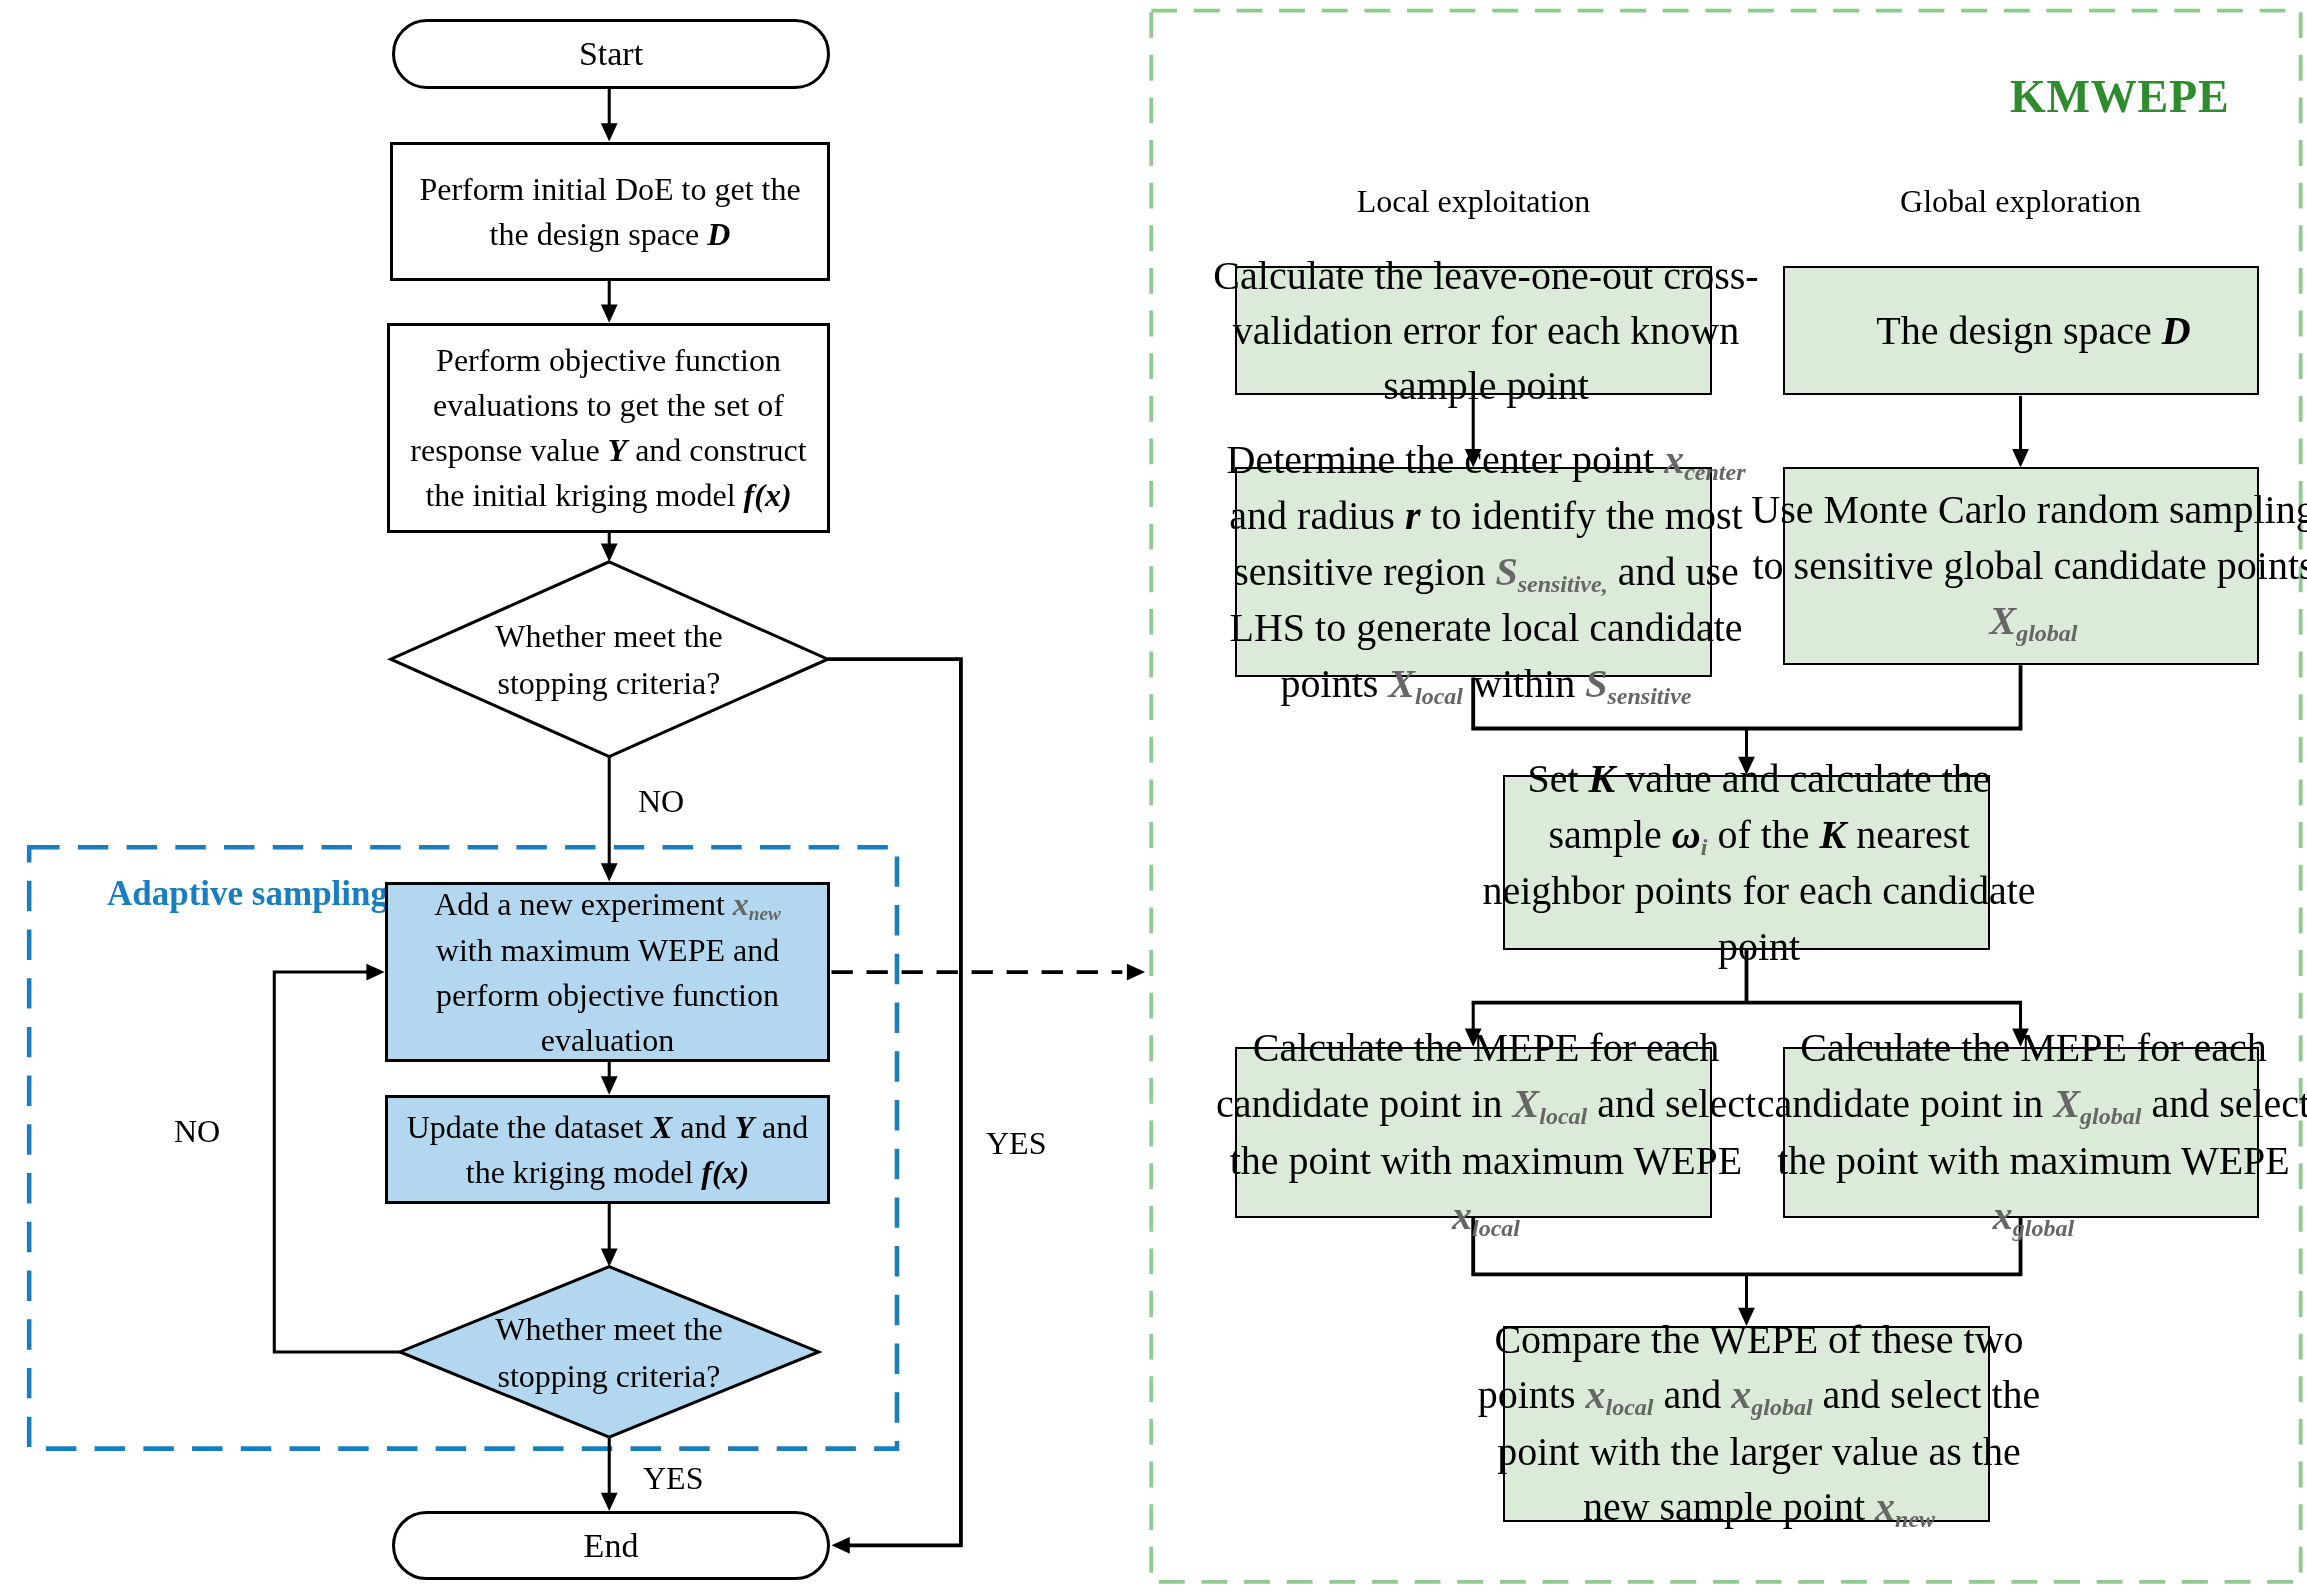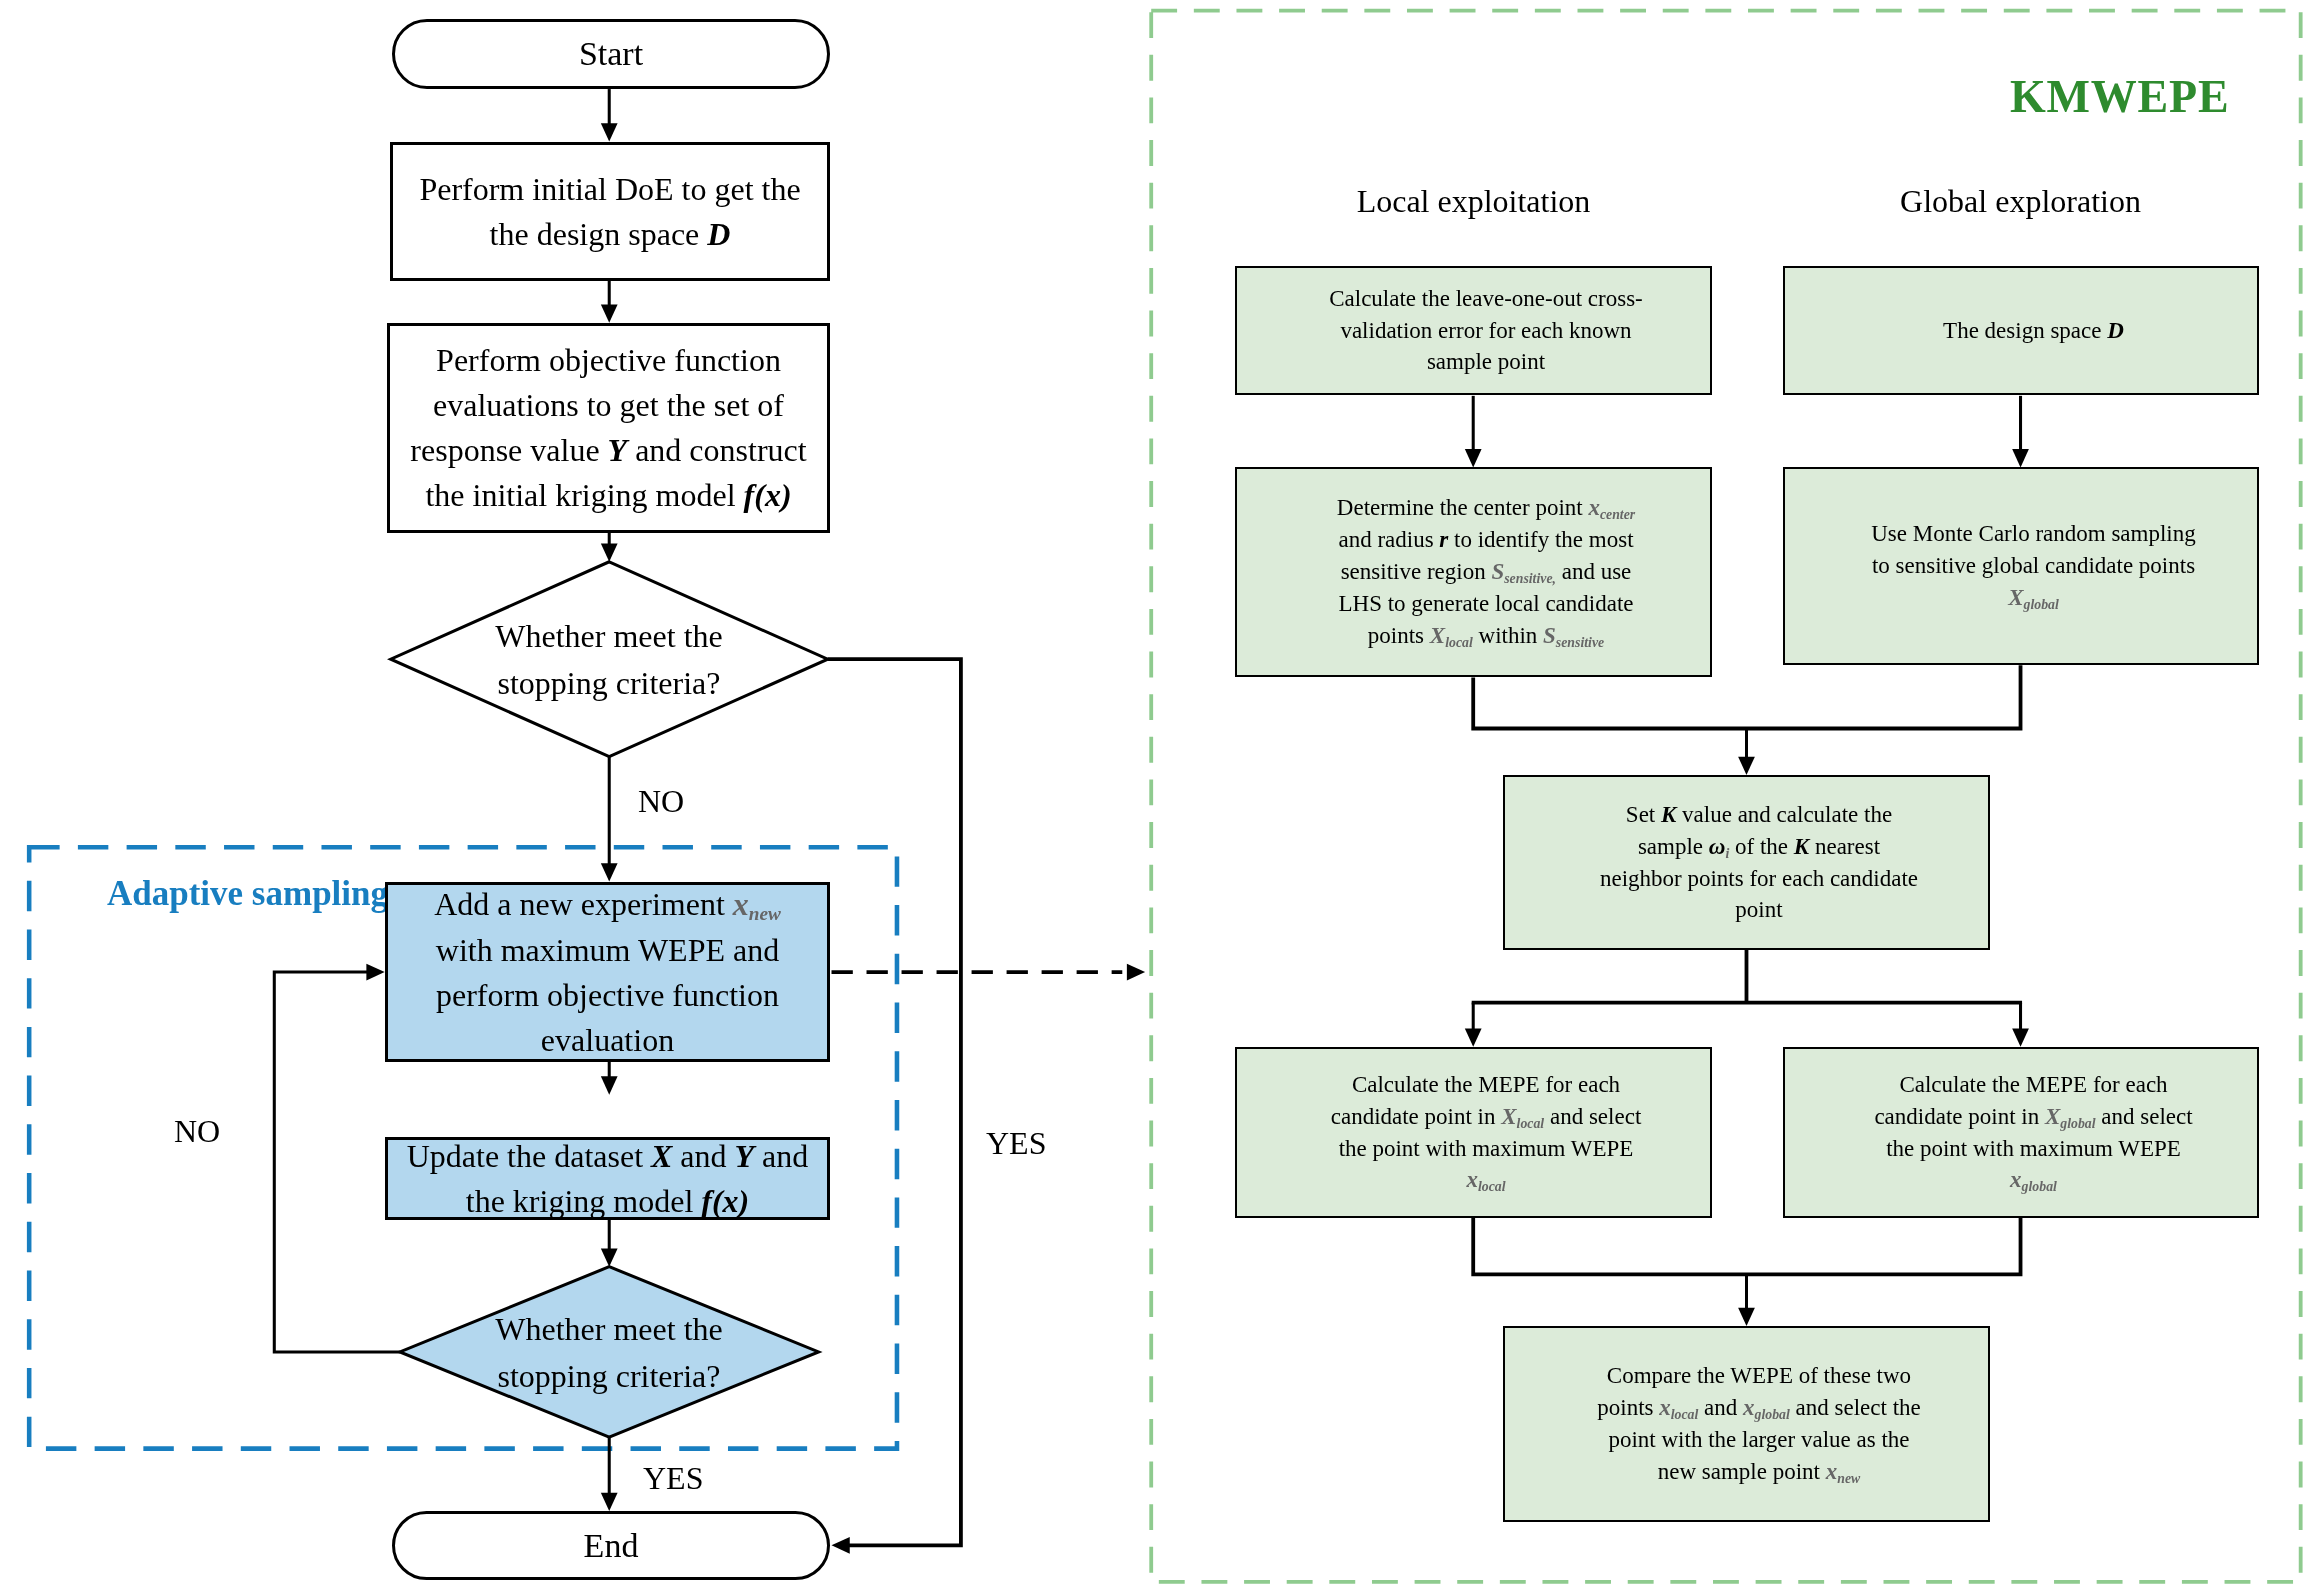--- a/index.html
+++ b/index.html
@@ -25,21 +25,21 @@
   .dash-arrow{stroke:var(--line);stroke-width:5;fill:none;stroke-dasharray:28 18;}
   .d-white{fill:#ffffff;stroke:var(--line);stroke-width:4;}
   .d-blue{fill:var(--blue-fill);stroke:var(--line);stroke-width:4;}
   .node{
     position:absolute;box-sizing:border-box;border:3px solid var(--line);
     display:flex;flex-direction:column;justify-content:center;align-items:center;
     text-align:center;background:#fff;font-size:32px;line-height:1.4;
   }
   .capsule{border-radius:46px;font-size:34px;}
   .bluebox{background:var(--blue-fill);}
-  .greenbox{background:var(--green-fill);border-width:2.3px;font-size:23px;line-height:1.38;padding-left:25px;}
+  .greenbox{background:var(--green-fill);border-width:2.3px;font-size:40px;line-height:1.38;padding-left:25px;}
   .dtext{
     position:absolute;display:flex;flex-direction:column;justify-content:center;align-items:center;
     text-align:center;font-size:32px;line-height:1.45;background:transparent;
   }
   .freelabel{position:absolute;font-size:32px;white-space:nowrap;}
   .v{font-weight:bold;font-style:italic;}
   .gv{font-weight:bold;font-style:italic;color:var(--sub-gray);}
   .sub{font-weight:bold;font-style:italic;color:var(--sub-gray);font-size:0.6em;vertical-align:-0.28em;text-align:center;}
   .ln{white-space:nowrap;}
   #adaptive-label{color:var(--blue-accent);font-weight:bold;font-size:35px;}
@@ -137,21 +137,21 @@
 
   <div class="node bluebox" style="left:385px;top:882px;width:445px;height:180px;">
       <div class="ln"><span>Add a new experiment </span><span class="gv">x</span><span class="sub">new</span></div>
       <div class="ln"><span>with maximum WEPE and</span></div>
       <div class="ln"><span>perform objective function</span></div>
       <div class="ln"><span>evaluation</span></div>
     </div>
 
   <div class="freelabel" style="left:174px;top:1113px;">NO</div>
 
-  <div class="node bluebox" style="left:385px;top:1137px;width:445px;height:83px;">
+  <div class="node bluebox" style="left:385px;top:1095px;width:445px;height:109px;">
       <div class="ln"><span>Update the dataset </span><span class="v">X</span><span> and </span><span class="v">Y</span><span> and</span></div>
       <div class="ln"><span>the kriging model </span><span class="v">f(x)</span></div>
     </div>
 
   <div class="dtext" style="left:449px;top:1304px;width:320px;height:97px;">
       <div class="ln"><span>Whether meet the</span></div>
       <div class="ln"><span>stopping criteria?</span></div>
     </div>
 
   <div class="freelabel" style="left:986px;top:1125px;">YES</div>

